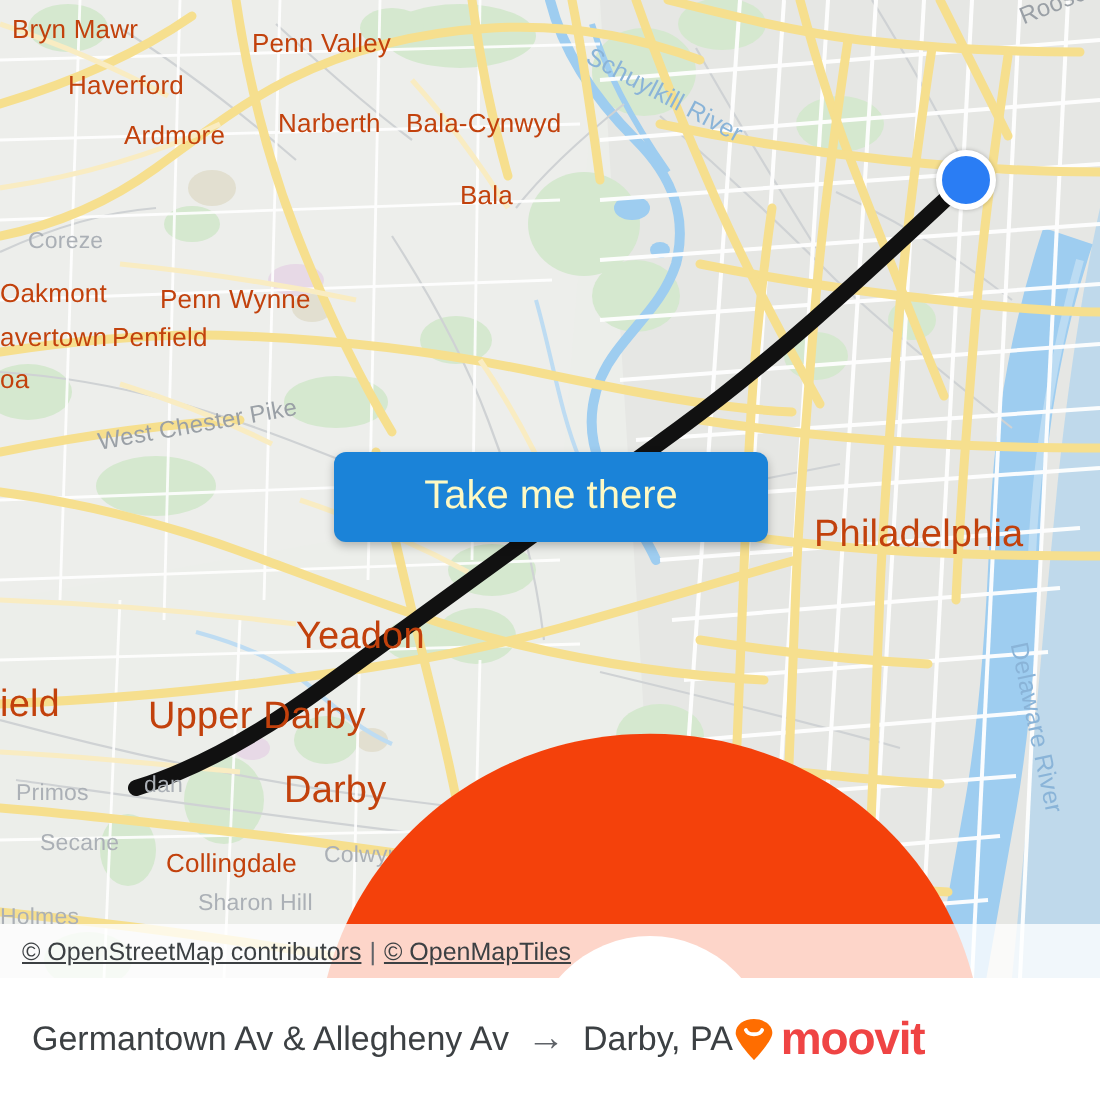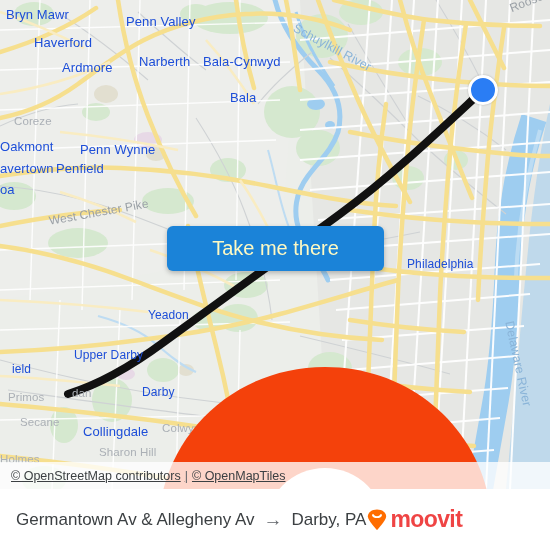--- a/index.html
+++ b/index.html
@@ -20,23 +20,23 @@
   
   .lbl{
     position:absolute;
     color:#9aa0a6;
     font-family:"Liberation Sans","DejaVu Sans",sans-serif;
     white-space:nowrap;
     line-height:1;
     pointer-events:none;
     letter-spacing:.1px;
   }
-  .lbl.town{font-size:13px;color:#1d4ed8;}
+  .lbl.town{font-size:13px;color:#c2410c;}
   .lbl.small{font-size:11.5px;color:#abb0b6;}
-  .lbl.big{font-size:12px;color:#1d4ed8;}
+  .lbl.big{font-size:19px;color:#c2410c;}
   .lbl.road{font-size:12px;color:#9aa0a6;}
   .lbl.water{font-size:12.5px;color:#8ab4d8;}
 
   
   .origin-dot{
     position:absolute;width:30px;height:30px;border-radius:50%;
     background:#2a7df4;border:3px solid #ffffff;
     box-sizing:border-box;
     box-shadow:0 0 2px rgba(0,0,0,.25);
   }
@@ -276,21 +276,21 @@
         <div class="lbl town" style="left: 203px; top: 55px;">Bala-Cynwyd</div>
         <div class="lbl town" style="left: 62px; top: 61px;">Ardmore</div>
         <div class="lbl town" style="left: 230px; top: 91px;">Bala</div>
         <div class="lbl small" style="left: 14px; top: 116px;">Coreze</div>
         <div class="lbl town" style="left: 0px; top: 140px;">Oakmont</div>
         <div class="lbl town" style="left: 80px; top: 143px;">Penn Wynne</div>
         <div class="lbl town" style="left: 0px; top: 162px;">avertown</div>
         <div class="lbl town" style="left: 56px; top: 162px;">Penfield</div>
         <div class="lbl town" style="left: 0px; top: 183px;">oa</div>
         <div class="lbl big" style="left: 148px; top: 309px;">Yeadon</div>
-        <div class="lbl big" style="left: 12px; top: 343px; margin-top: 20px;">ield</div>
+        <div class="lbl big" style="left: 0px; top: 343px;">ield</div>
         <div class="lbl big" style="left: 74px; top: 349px;">Upper Darby</div>
         <div class="lbl small" style="left: 8px; top: 392px;">Primos</div>
         <div class="lbl small" style="left: 72px; top: 388px;">dan</div>
         <div class="lbl big" style="left: 142px; top: 386px;">Darby</div>
         <div class="lbl small" style="left: 20px; top: 417px;">Secane</div>
         <div class="lbl town" style="left: 83px; top: 425px;">Collingdale</div>
         <div class="lbl small" style="left: 162px; top: 423px;">Colwyn</div>
         <div class="lbl small" style="left: 99px; top: 447px;">Sharon Hill</div>
         <div class="lbl small" style="left: 0px; top: 454px;">Holmes</div>
         <div class="lbl big" style="left: 407px; top: 258px;">Philadelphia</div>

